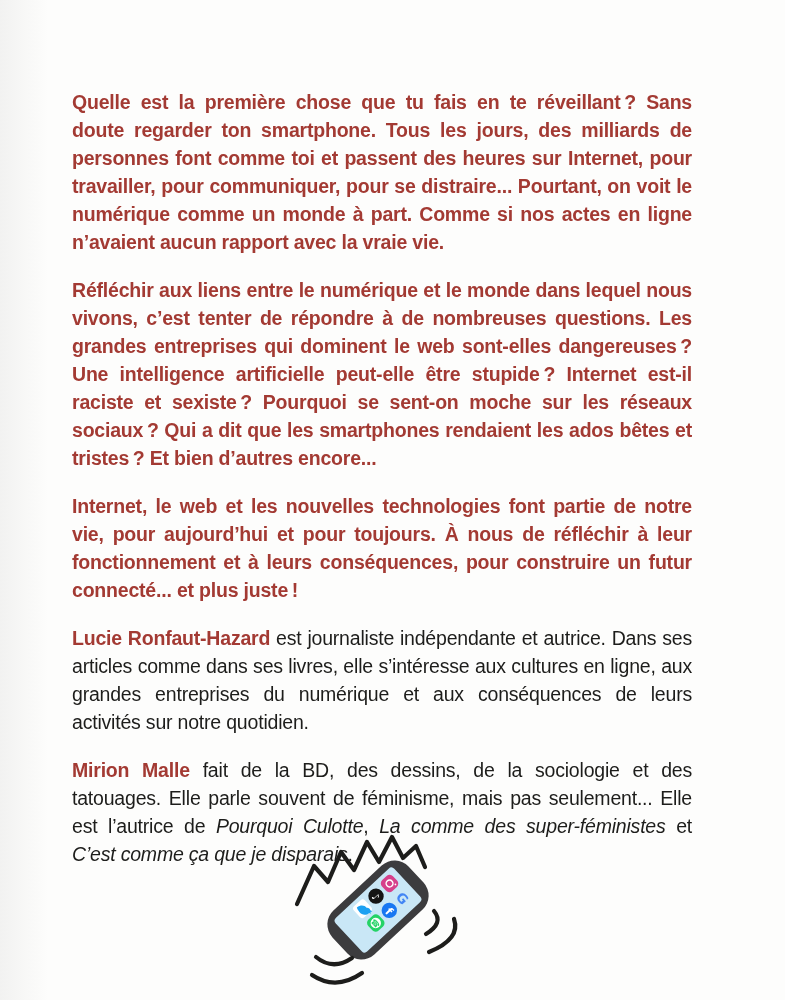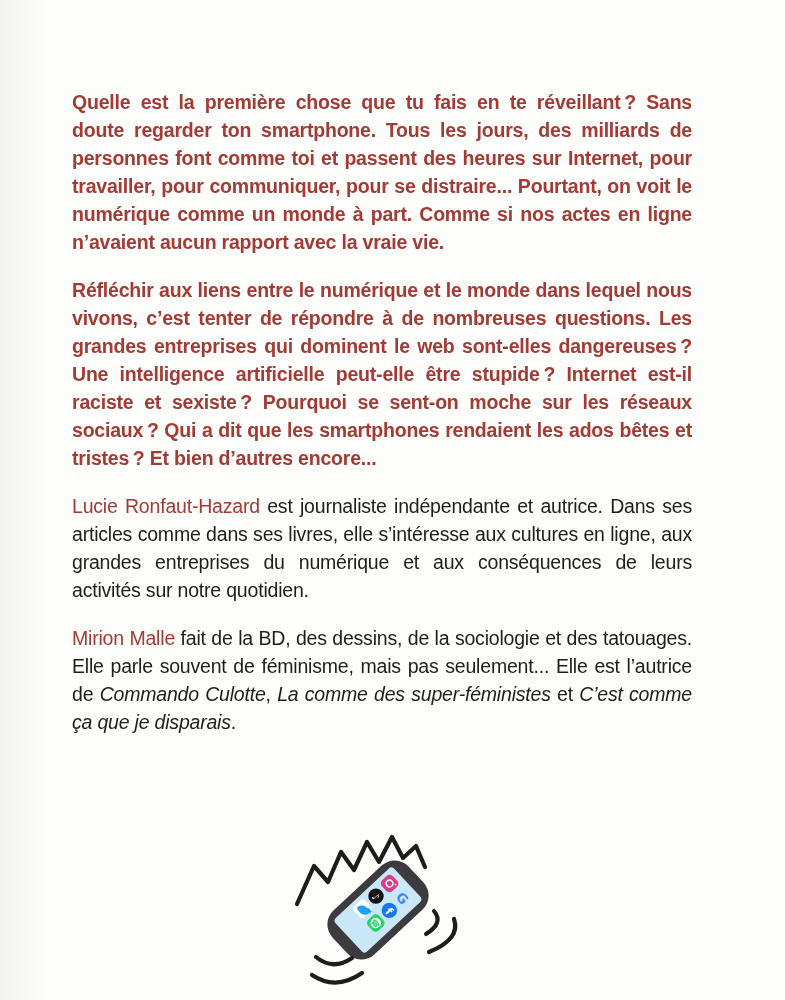--- a/index.html
+++ b/index.html
@@ -29,21 +29,21 @@
   .blurb {
     color: #a33a33;
     font-weight: bold;
   }
   .bio {
     color: #1d1d1b;
     font-weight: normal;
   }
   .author-name {
     color: #a33a33;
-    font-weight: normal;
+    font-weight: bold;
   }
   .bio em { font-style: italic; }
   .illustration {
     position: absolute;
     left: 283px; top: 826px;
     width: 230px; height: 174px;
     margin: 0;
   }
   .illustration svg { display: block; width: 100%; height: 100%; }
   .icon-glyph {
@@ -51,24 +51,25 @@
   }
 </style>
 </head>
 <body>
 
 <div class="scan-shade"></div>
 
 <main class="text-block">
   <p class="blurb">Quelle est la première chose que tu fais en te réveillant ? Sans doute regarder ton smartphone. Tous les jours, des milliards de personnes font comme toi et passent des heures sur Internet, pour travailler, pour communiquer, pour se distraire... Pourtant, on voit le numérique comme un monde à part. Comme si nos actes en ligne n’avaient aucun rapport avec la vraie vie.</p>
   <p class="blurb">Réfléchir aux liens entre le numérique et le monde dans lequel nous vivons, c’est tenter de répondre à de nombreuses questions. Les grandes entreprises qui dominent le web sont-elles dangereuses ? Une intelligence artificielle peut-elle être stupide ? Internet est-il raciste et sexiste ? Pourquoi se sent-on moche sur les réseaux sociaux ? Qui a dit que les smartphones rendaient les ados bêtes et tristes ? Et bien d’autres encore...</p>
+  <p class="blurb">Internet, le web et les nouvelles technologies font partie de notre vie, pour aujourd’hui et pour toujours. À nous de réfléchir à leur fonctionnement et à leurs conséquences, pour construire un futur connecté... et plus juste !</p>
 
   <p class="bio"><span class="author-name">Lucie Ronfaut-Hazard</span><span> est journaliste indépendante et autrice. Dans ses articles comme dans ses livres, elle s’intéresse aux cultures en ligne, aux grandes entreprises du numérique et aux conséquences de leurs activités sur notre quotidien.</span></p>
 
-  <p class="bio"><span class="author-name">Mirion Malle</span><span> fait de la BD, des dessins, de la sociologie et des tatouages. Elle parle souvent de féminisme, mais pas seulement... Elle est l’autrice de </span><em>Commando Culotte</em><span>, </span><em>La comme des super-féministes</em><span> et </span><em>C’est comme ça que je disparais</em><span>.</span></p>
+  <p class="bio"><span class="author-name">Mirion Malle</span><span> fait de la BD, des dessins, de la sociologie et des tatouages. Elle parle souvent de féminisme, mais pas seulement... Elle est l’autrice de </span><em>Pourquoi Culotte</em><span>, </span><em>La comme des super-féministes</em><span> et </span><em>C’est comme ça que je disparais</em><span>.</span></p>
 </main>
 
 <figure class="illustration">
   <svg viewBox="0 0 230 174" xmlns="http://www.w3.org/2000/svg">
 
     <polyline points="14,78 31,40 45,56 58,26 71,44 84,16 96,36 109,11 120,32 133,20 142,41" fill="none" stroke-width="4.2" stroke-linecap="round" stroke-linejoin="round" stroke="#1d1d1b"></polyline>
 
     <g transform="rotate(47 95 84)">
       <rect x="65" y="32" width="60" height="104" rx="19" stroke-width="2.5" fill="#3c3c3e"></rect>
       <rect x="72" y="44" width="46" height="80" rx="4" fill="#c9e7f6"></rect>

